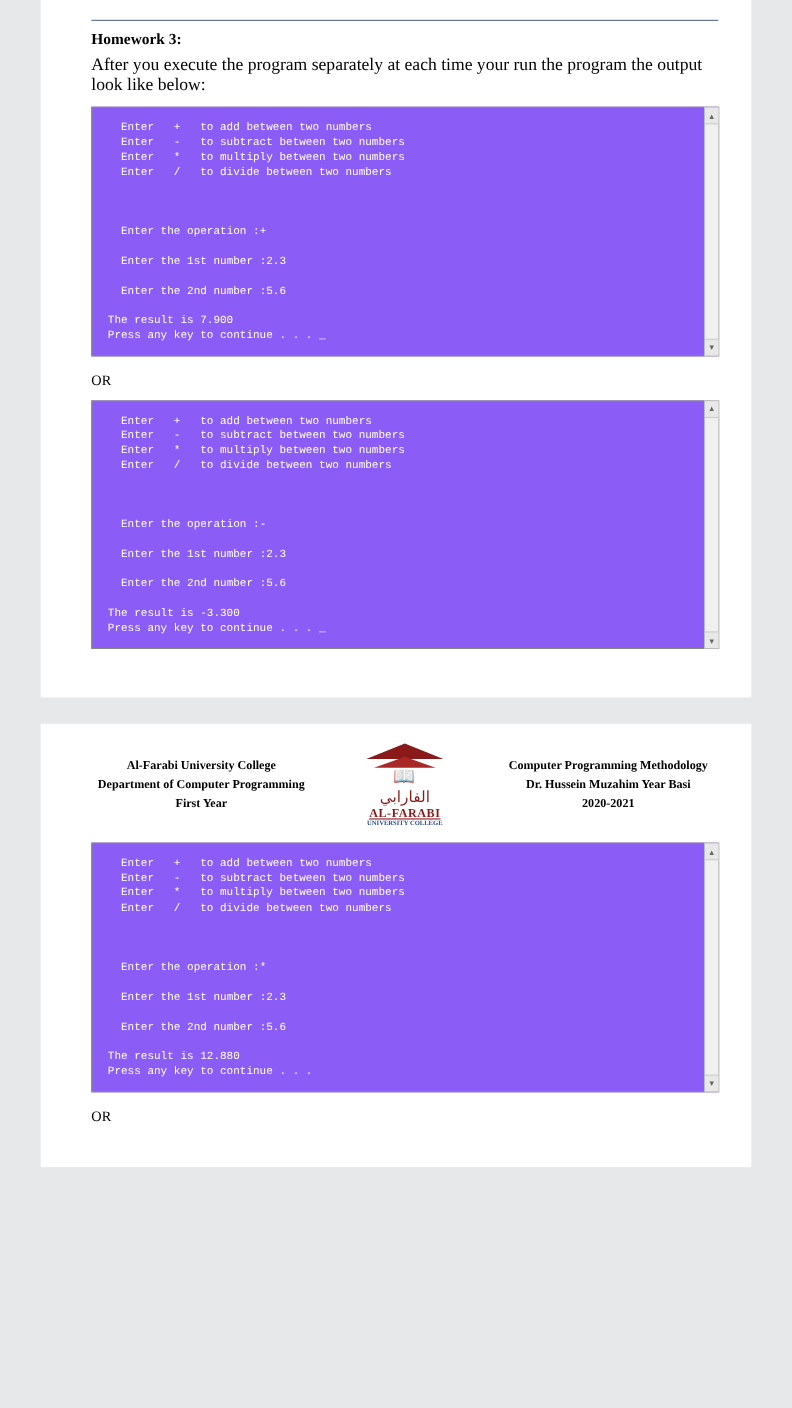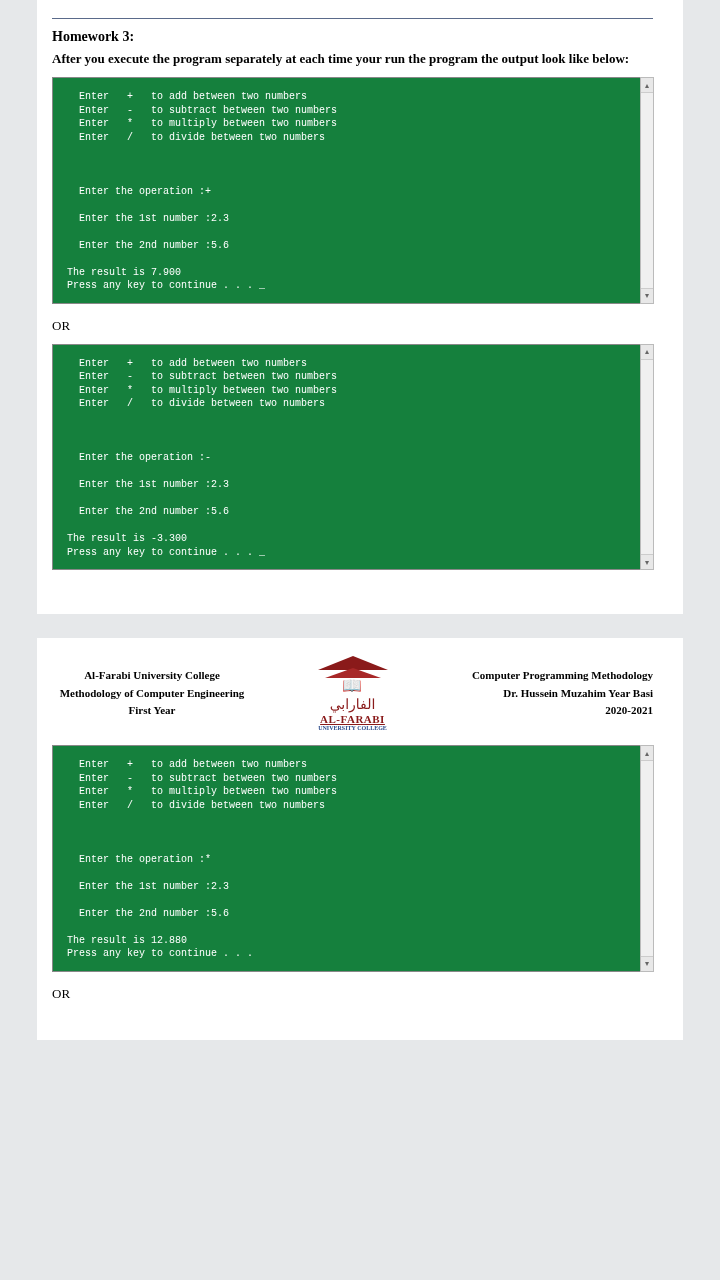--- a/index.html
+++ b/index.html
@@ -7,48 +7,48 @@
     padding: 0;
     background: #e6e8ea;
     font-family: "Times New Roman", serif;
     color: #000;
     width: 720px;
   }
   .page {
     background: #fff;
     margin: 0 auto 24px auto;
     width: 646px;
-    padding: 18px 30px 30px 15px;
+    padding: 18px 30px 30px 46px;
     box-sizing: border-box;
   }
   .hr {
     border-top: 1.5px solid #5a6a8a;
     margin-bottom: 10px;
   }
   .title {
     font-weight: bold;
     font-size: 14px;
     margin-bottom: 6px;
   }
   .paragraph {
     font-size: 14px;
     line-height: 1.35;
     margin-bottom: 8px;
   }
   .bold-line {
-    font-weight: bold;
-    font-size: 13px;
+    font-weight: normal;
+    font-size: 16px;
     margin-bottom: 10px;
   }
   .console-wrap {
     position: relative;
     margin: 10px 0 14px 0;
   }
   .console {
-    background: #15803d;
+    background: #8b5cf6;
     color: #fff;
     font-family: "Courier New", monospace;
     font-size: 10px;
     line-height: 1.35;
     padding: 12px 14px 10px 14px;
     white-space: pre;
     border: 1px solid #888;
   }
   .scrollbar {
     position: absolute;
@@ -88,21 +88,21 @@
     margin-bottom: 14px;
     gap: 28px;
   }
   .header-col {
     font-size: 11px;
     font-weight: bold;
     line-height: 1.6;
     width: 200px;
   }
   .header-col.left { text-align: center; }
-  .header-col.right { text-align: right; }
+  .header-col.right { text-align: center; }
   .logo {
     width: 110px;
     text-align: center;
   }
   .logo-top {
     width: 70px;
     height: 40px;
     margin: 0 auto;
     position: relative;
   }
@@ -196,21 +196,21 @@
       <div class="scroll-btn">▴</div>
       <div class="scroll-btn bottom">▾</div>
     </div>
   </div>
 </div>
 
 <div class="page">
   <div class="header-row">
     <div class="header-col left">
       <div>Al-Farabi University College</div>
-      <div>Methodology of Computer Engineering</div>
+      <div>Department of Computer Programming</div>
       <div>First Year</div>
     </div>
     <div class="logo">
       <div class="logo-top">
         <div class="roof"></div>
         <div class="roof2"></div>
         <div class="book">📖</div>
       </div>
       <div class="arabic">الفارابي</div>
       <div class="logo-name">AL-FARABI</div>

